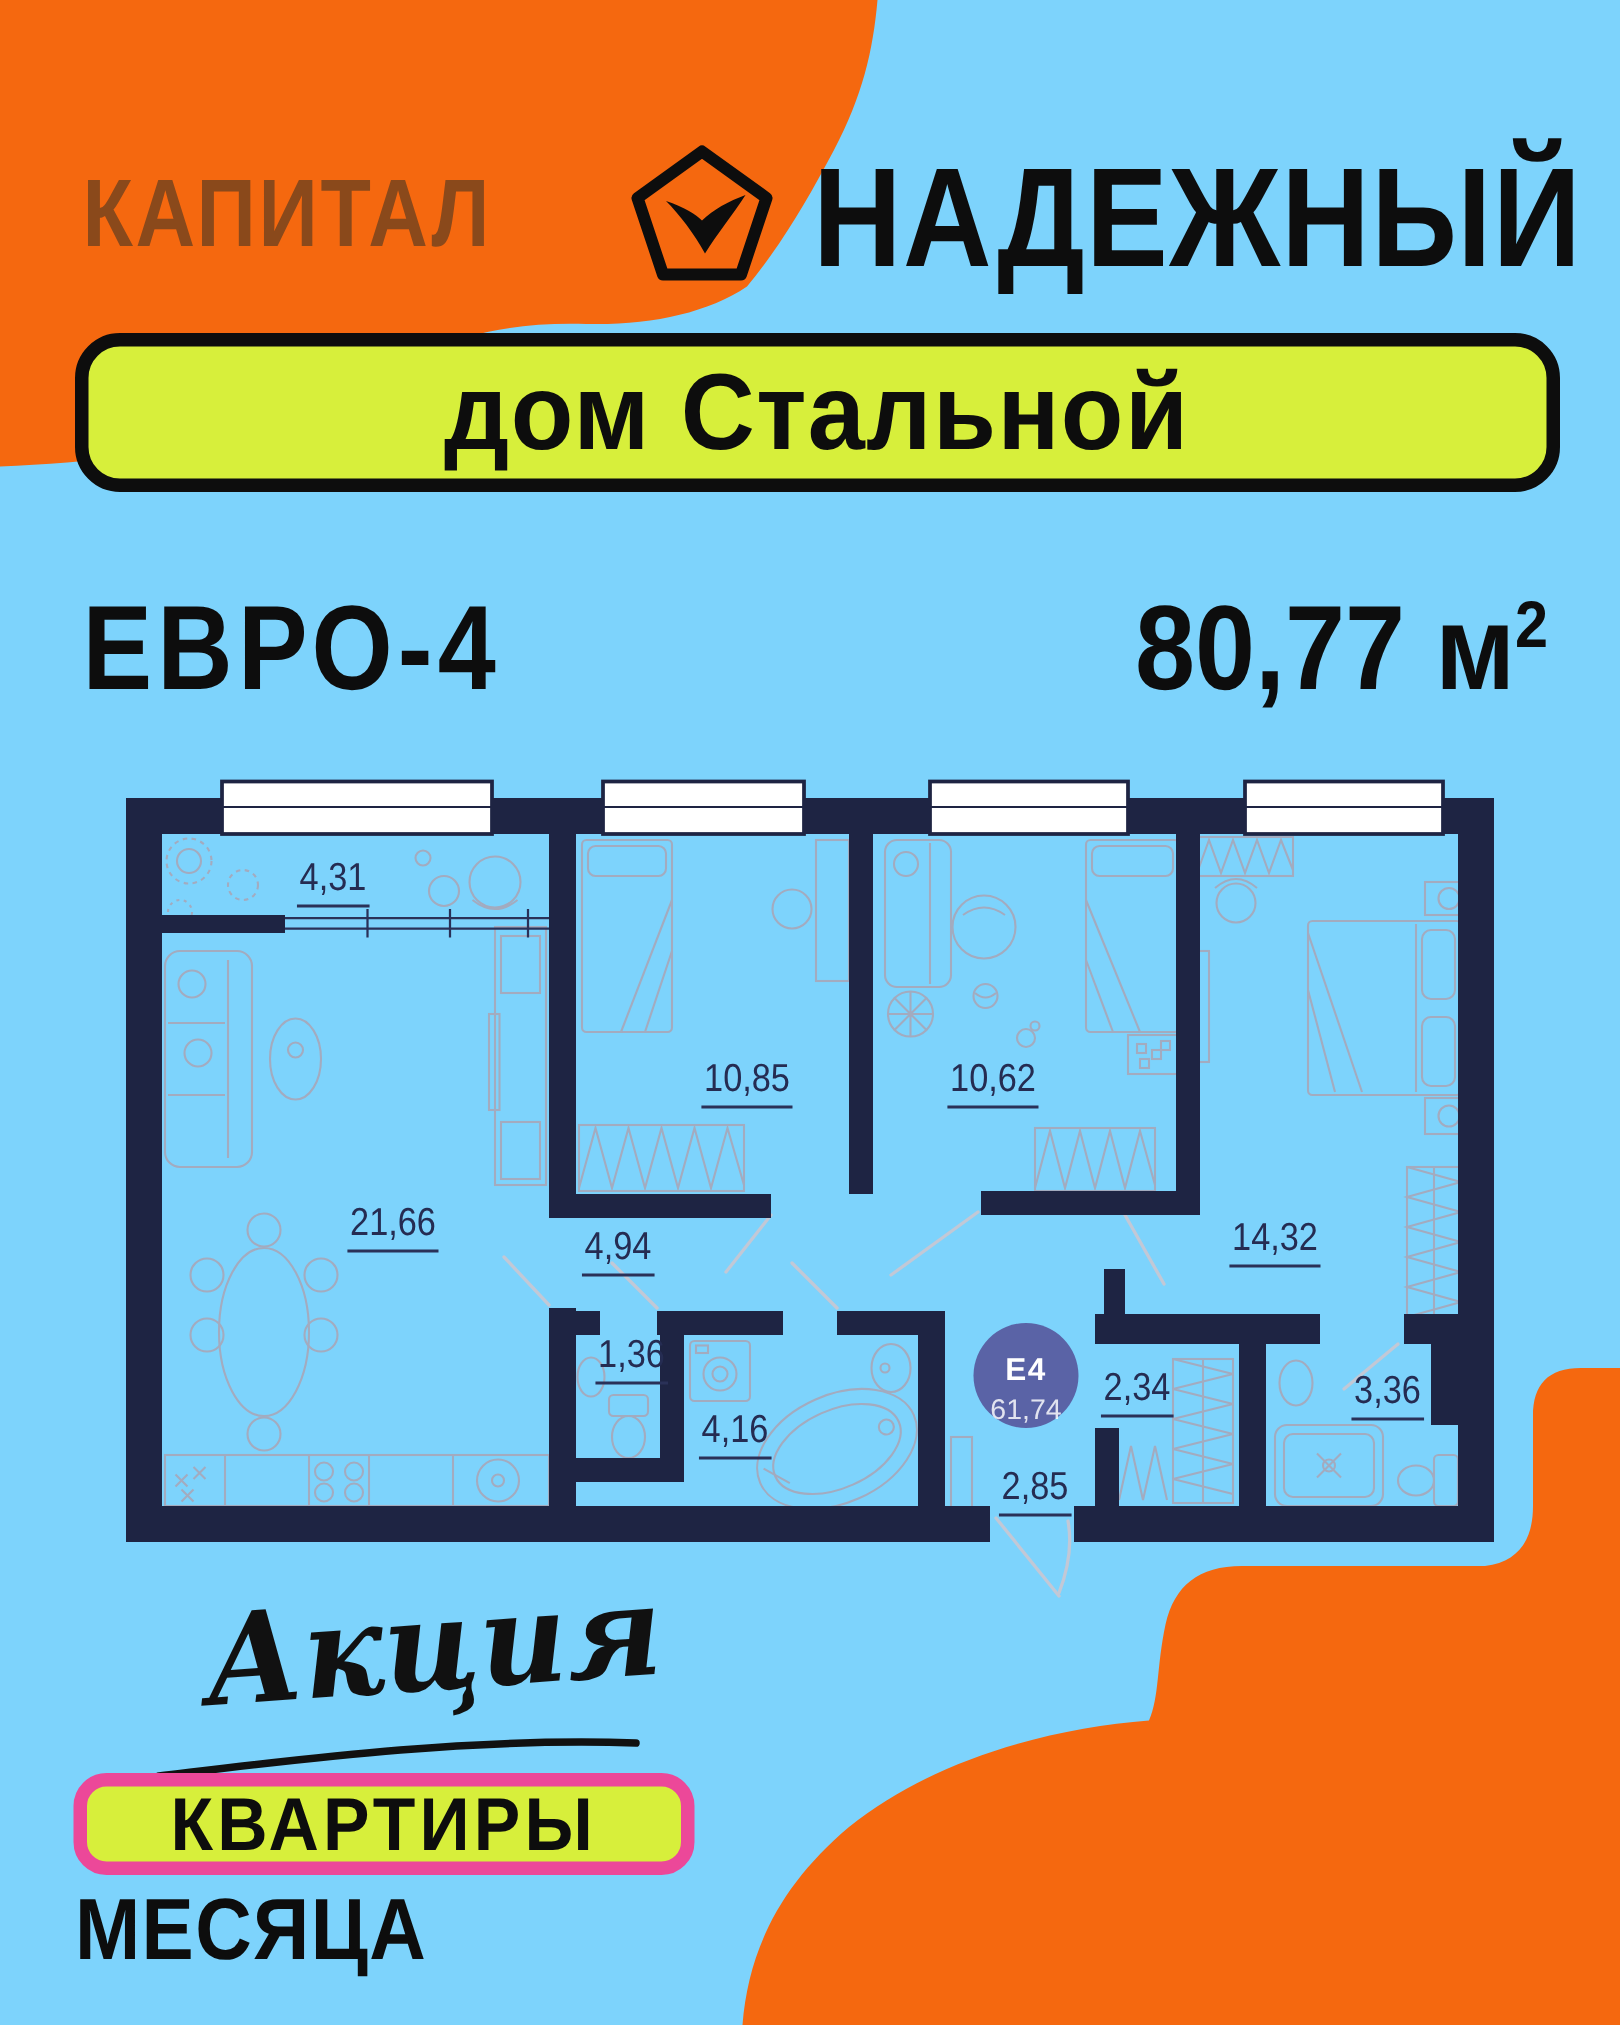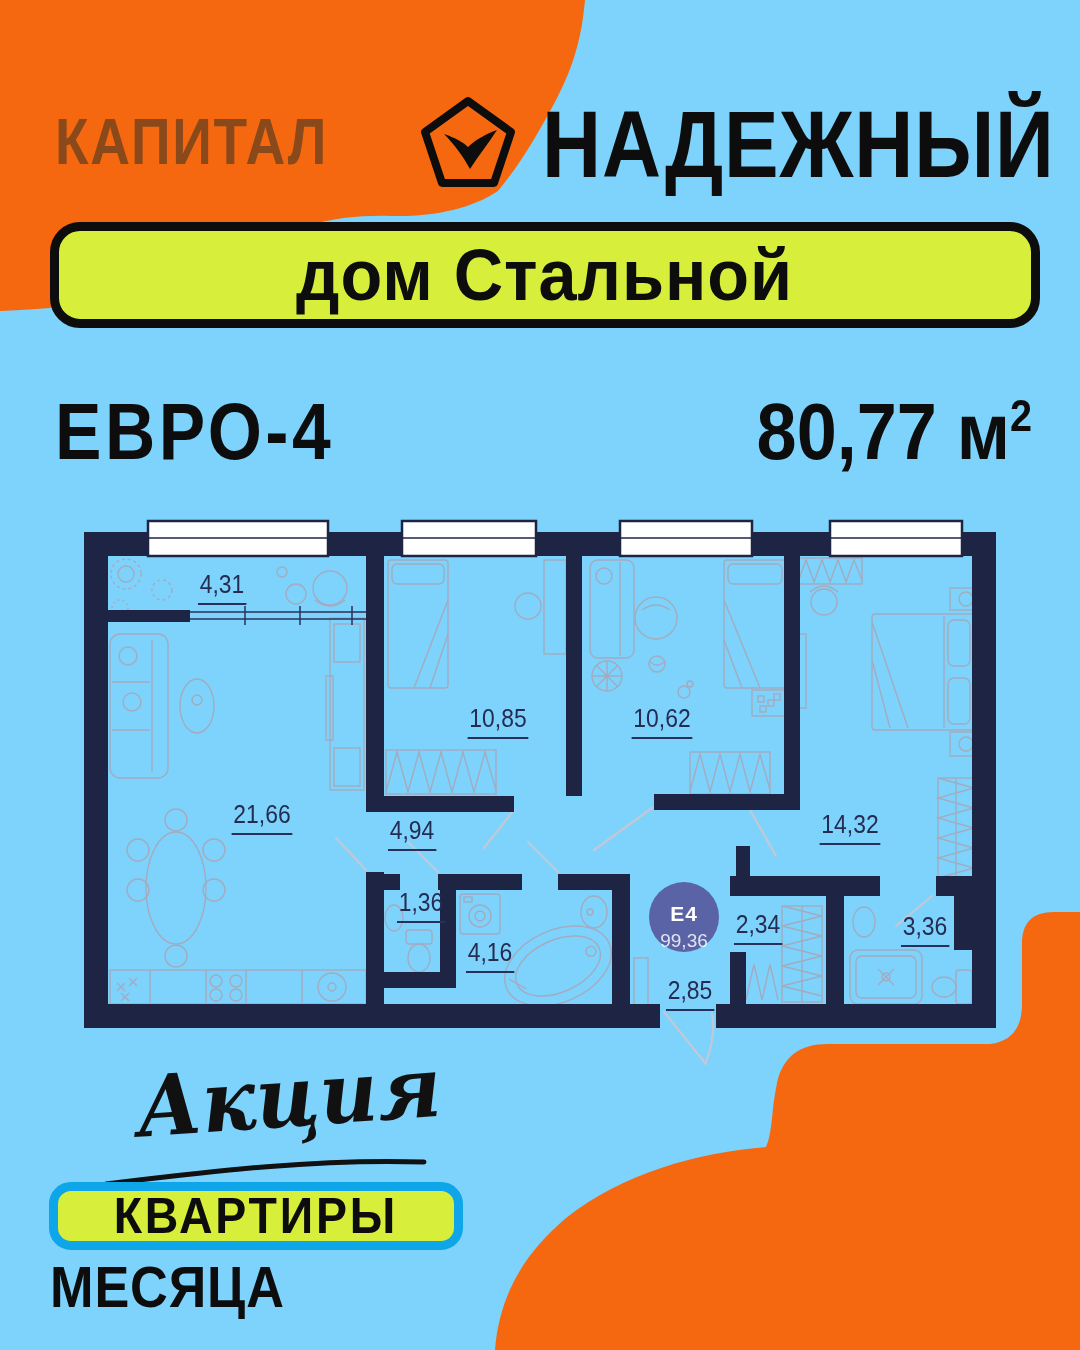--- a/index.html
+++ b/index.html
@@ -63,21 +63,21 @@
   
   .promo-script{
     position:absolute;left:134px;top:1066px;
     font-family:"DejaVu Serif",serif;font-style:italic;font-weight:700;
     font-size:84px;line-height:1;color:#111;
     transform:rotate(-4deg) scaleX(.95);transform-origin:left top;white-space:nowrap;
   }
   .swoosh{position:absolute;left:0;top:0;width:1080px;height:1350px;pointer-events:none;}
   .promo-badge{
     position:absolute;left:49px;top:1182px;width:396px;height:50px;
-    background:var(--lime,#D7EF3B);border:9px solid #0ea5e9;border-radius:22px;
+    background:var(--lime,#D7EF3B);border:9px solid #ec4899;border-radius:22px;
     display:flex;align-items:center;justify-content:center;
   }
   .promo-badge span{
     font-size:50px;font-weight:700;letter-spacing:3px;color:#0D0D0D;
     transform:scaleX(.93);white-space:nowrap;
   }
   .promo-sub{
     position:absolute;left:50px;top:1258px;
     font-size:58px;font-weight:700;letter-spacing:1px;line-height:1;color:#0D0D0D;
     transform:scaleX(.9);transform-origin:left top;white-space:nowrap;
@@ -319,21 +319,21 @@
     <span class="rl" style="left:421px;top:906px">1,36</span>
     <span class="rl" style="left:490px;top:956px">4,16</span>
     <span class="rl" style="left:690px;top:994px">2,85</span>
     <span class="rl" style="left:758px;top:928px">2,34</span>
     <span class="rl" style="left:925px;top:930px">3,36</span>
   </div>
 
   <div class="unit-badge">
     <div class="code">Е4</div>
     <div class="div"></div>
-    <div class="area">99,36</div>
+    <div class="area">61,74</div>
   </div>
 
   <div class="promo-script">Акция</div>
   <svg class="swoosh" viewBox="0 0 1080 1350">
     <path d="M106,1184 C190,1174 310,1158 424,1162" stroke="#111" stroke-width="5" fill="none" stroke-linecap="round"></path>
   </svg>
   <div class="promo-badge">
     <span>КВАРТИРЫ</span>
   </div>
   <div class="promo-sub">МЕСЯЦА</div>

